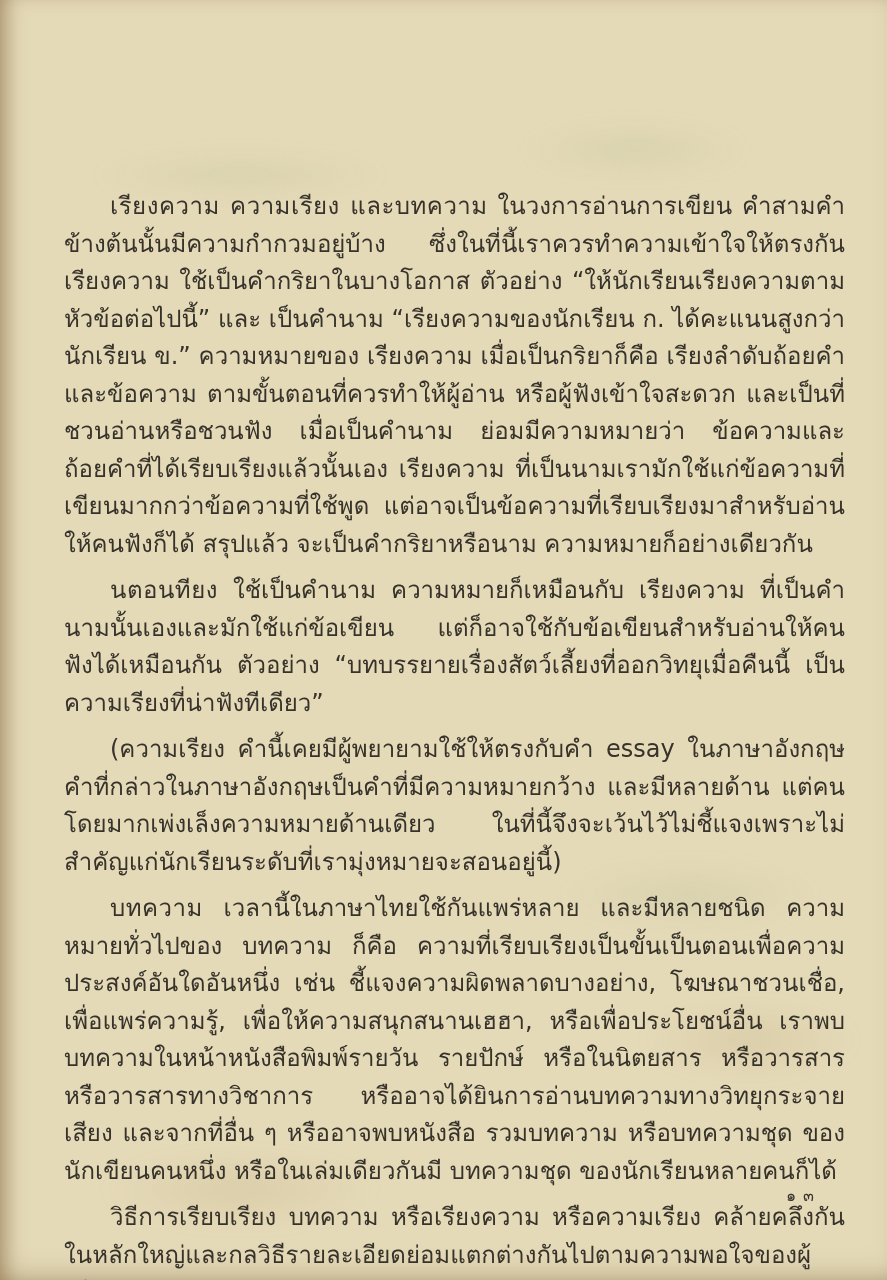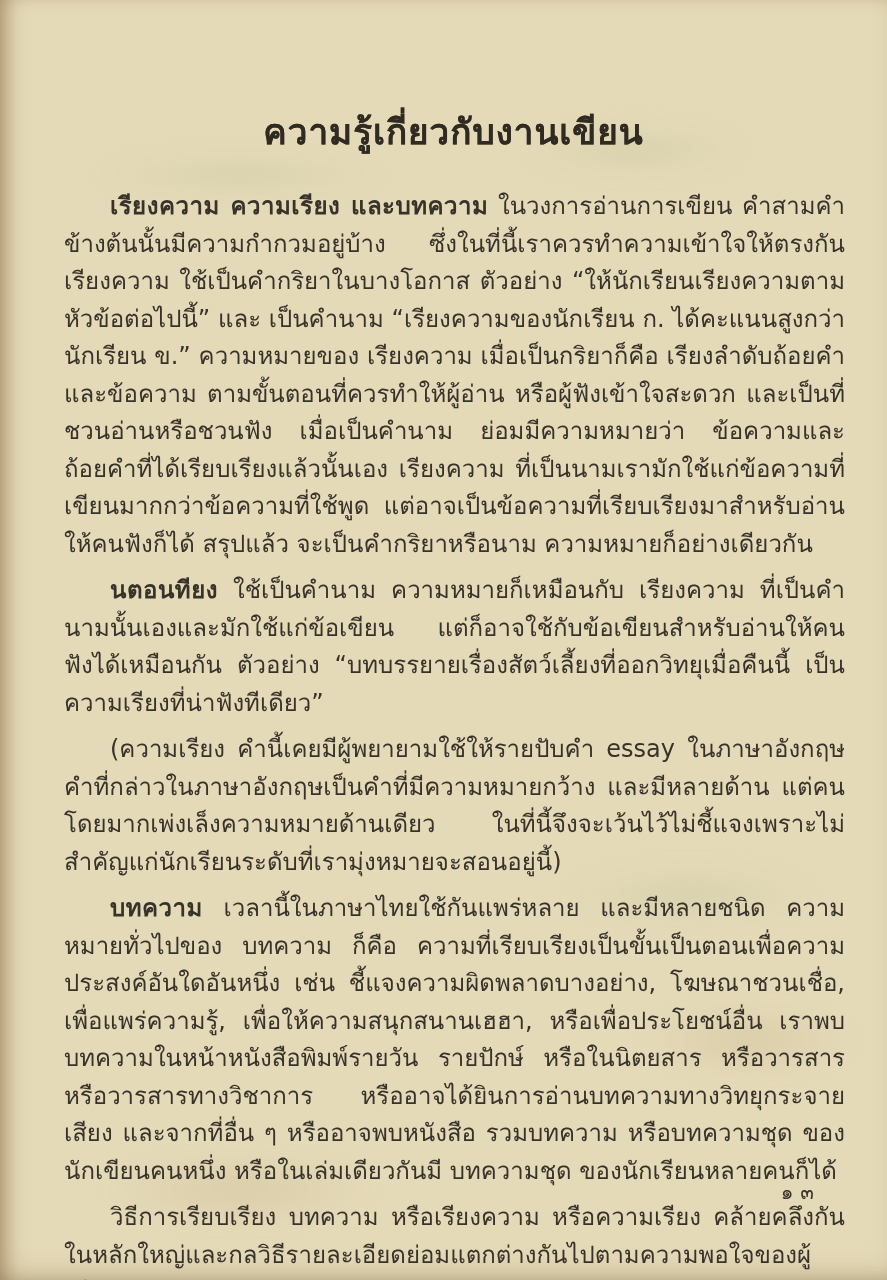--- a/index.html
+++ b/index.html
@@ -38,50 +38,49 @@
     left: 64px; right: 42px; top: 188px;
     color: #37332b;
     font-size: 24px;
     line-height: 37.5px;
     text-align: justify;
   }
   .body-text p {
     margin: 0 0 9px 0;
     text-indent: 46px;
   }
-  .body-text b { font-weight: 700; letter-spacing: 0.5px; }
+  .body-text b { font-weight: 400; letter-spacing: 0.5px; }
   .page-number {
     position: absolute;
     right: 66px; bottom: 72px;
-    font-size: 20px;
+    font-size: 16px;
     letter-spacing: 7px;
     color: #3a352c;
     margin-left: 24px;
   }
 </style>
 </head>
 <body>
 
 <div class="scan-page">
 
   <div class="smudge green" style="left:520px; top:120px; width:230px; height:60px;"></div>
   <div class="smudge green" style="left:90px; top:150px; width:300px; height:50px;"></div>
   <div class="smudge green" style="left:560px; top:860px; width:260px; height:70px;"></div>
   <div class="smudge tan" style="left:640px; top:1000px; width:220px; height:80px;"></div>
   <div class="smudge tan" style="left:100px; top:1150px; width:280px; height:80px;"></div>
 
-  <div class="title">ความรู้เกี่ยวกับงานเขียน</div>
 
   <div class="body-text">
 
     <p><b>เรียงความ ความเรียง และบทความ</b><span> ในวงการอ่านการเขียน คำสามคำข้างต้นนั้นมีความกำกวมอยู่บ้าง ซึ่งในที่นี้เราควรทำความเข้าใจให้ตรงกัน เรียงความ ใช้เป็นคำกริยาในบางโอกาส ตัวอย่าง “ให้นักเรียนเรียงความตามหัวข้อต่อไปนี้” และ เป็นคำนาม “เรียงความของนักเรียน ก. ได้คะแนนสูงกว่านักเรียน ข.” ความหมายของ เรียงความ เมื่อเป็นกริยาก็คือ เรียงลำดับถ้อยคำและข้อความ ตามขั้นตอนที่ควรทำให้ผู้อ่าน หรือผู้ฟังเข้าใจสะดวก และเป็นที่ชวนอ่านหรือชวนฟัง เมื่อเป็นคำนาม ย่อมมีความหมายว่า ข้อความและถ้อยคำที่ได้เรียบเรียงแล้วนั้นเอง เรียงความ ที่เป็นนามเรามักใช้แก่ข้อความที่เขียนมากกว่าข้อความที่ใช้พูด แต่อาจเป็นข้อความที่เรียบเรียงมาสำหรับอ่านให้คนฟังก็ได้ สรุปแล้ว จะเป็นคำกริยาหรือนาม ความหมายก็อย่างเดียวกัน</span></p>
 
     <p><b>นตอนทียง</b><span> ใช้เป็นคำนาม ความหมายก็เหมือนกับ เรียงความ ที่เป็นคำนามนั้นเองและมักใช้แก่ข้อเขียน แต่ก็อาจใช้กับข้อเขียนสำหรับอ่านให้คนฟังได้เหมือนกัน ตัวอย่าง “บทบรรยายเรื่องสัตว์เลี้ยงที่ออกวิทยุเมื่อคืนนี้ เป็นความเรียงที่น่าฟังทีเดียว”</span></p>
 
-    <p><b></b><span>(ความเรียง คำนี้เคยมีผู้พยายามใช้ให้รายปับคำ essay ในภาษาอังกฤษ คำที่กล่าวในภาษาอังกฤษเป็นคำที่มีความหมายกว้าง และมีหลายด้าน แต่คนโดยมากเพ่งเล็งความหมายด้านเดียว ในที่นี้จึงจะเว้นไว้ไม่ชี้แจงเพราะไม่สำคัญแก่นักเรียนระดับที่เรามุ่งหมายจะสอนอยู่นี้)</span></p>
+    <p><b></b><span>(ความเรียง คำนี้เคยมีผู้พยายามใช้ให้ตรงกับคำ essay ในภาษาอังกฤษ คำที่กล่าวในภาษาอังกฤษเป็นคำที่มีความหมายกว้าง และมีหลายด้าน แต่คนโดยมากเพ่งเล็งความหมายด้านเดียว ในที่นี้จึงจะเว้นไว้ไม่ชี้แจงเพราะไม่สำคัญแก่นักเรียนระดับที่เรามุ่งหมายจะสอนอยู่นี้)</span></p>
 
     <p><b>บทความ</b><span> เวลานี้ในภาษาไทยใช้กันแพร่หลาย และมีหลายชนิด ความหมายทั่วไปของ บทความ ก็คือ ความที่เรียบเรียงเป็นขั้นเป็นตอนเพื่อความประสงค์อันใดอันหนึ่ง เช่น ชี้แจงความผิดพลาดบางอย่าง, โฆษณาชวนเชื่อ, เพื่อแพร่ความรู้, เพื่อให้ความสนุกสนานเฮฮา, หรือเพื่อประโยชน์อื่น เราพบบทความในหน้าหนังสือพิมพ์รายวัน รายปักษ์ หรือในนิตยสาร หรือวารสาร หรือวารสารทางวิชาการ หรืออาจได้ยินการอ่านบทความทางวิทยุกระจายเสียง และจากที่อื่น ๆ หรืออาจพบหนังสือ รวมบทความ หรือบทความชุด ของนักเขียนคนหนึ่ง หรือในเล่มเดียวกันมี บทความชุด ของนักเรียนหลายคนก็ได้</span></p>
 
     <p><b></b><span>วิธีการเรียบเรียง บทความ หรือเรียงความ หรือความเรียง คล้ายคลึงกันในหลักใหญ่และกลวิธีรายละเอียดย่อมแตกต่างกันไปตามความพอใจของผู้เขียน</span></p>
 
   </div>
 
   <div class="page-number">๑๓</div>
 
 </div>

